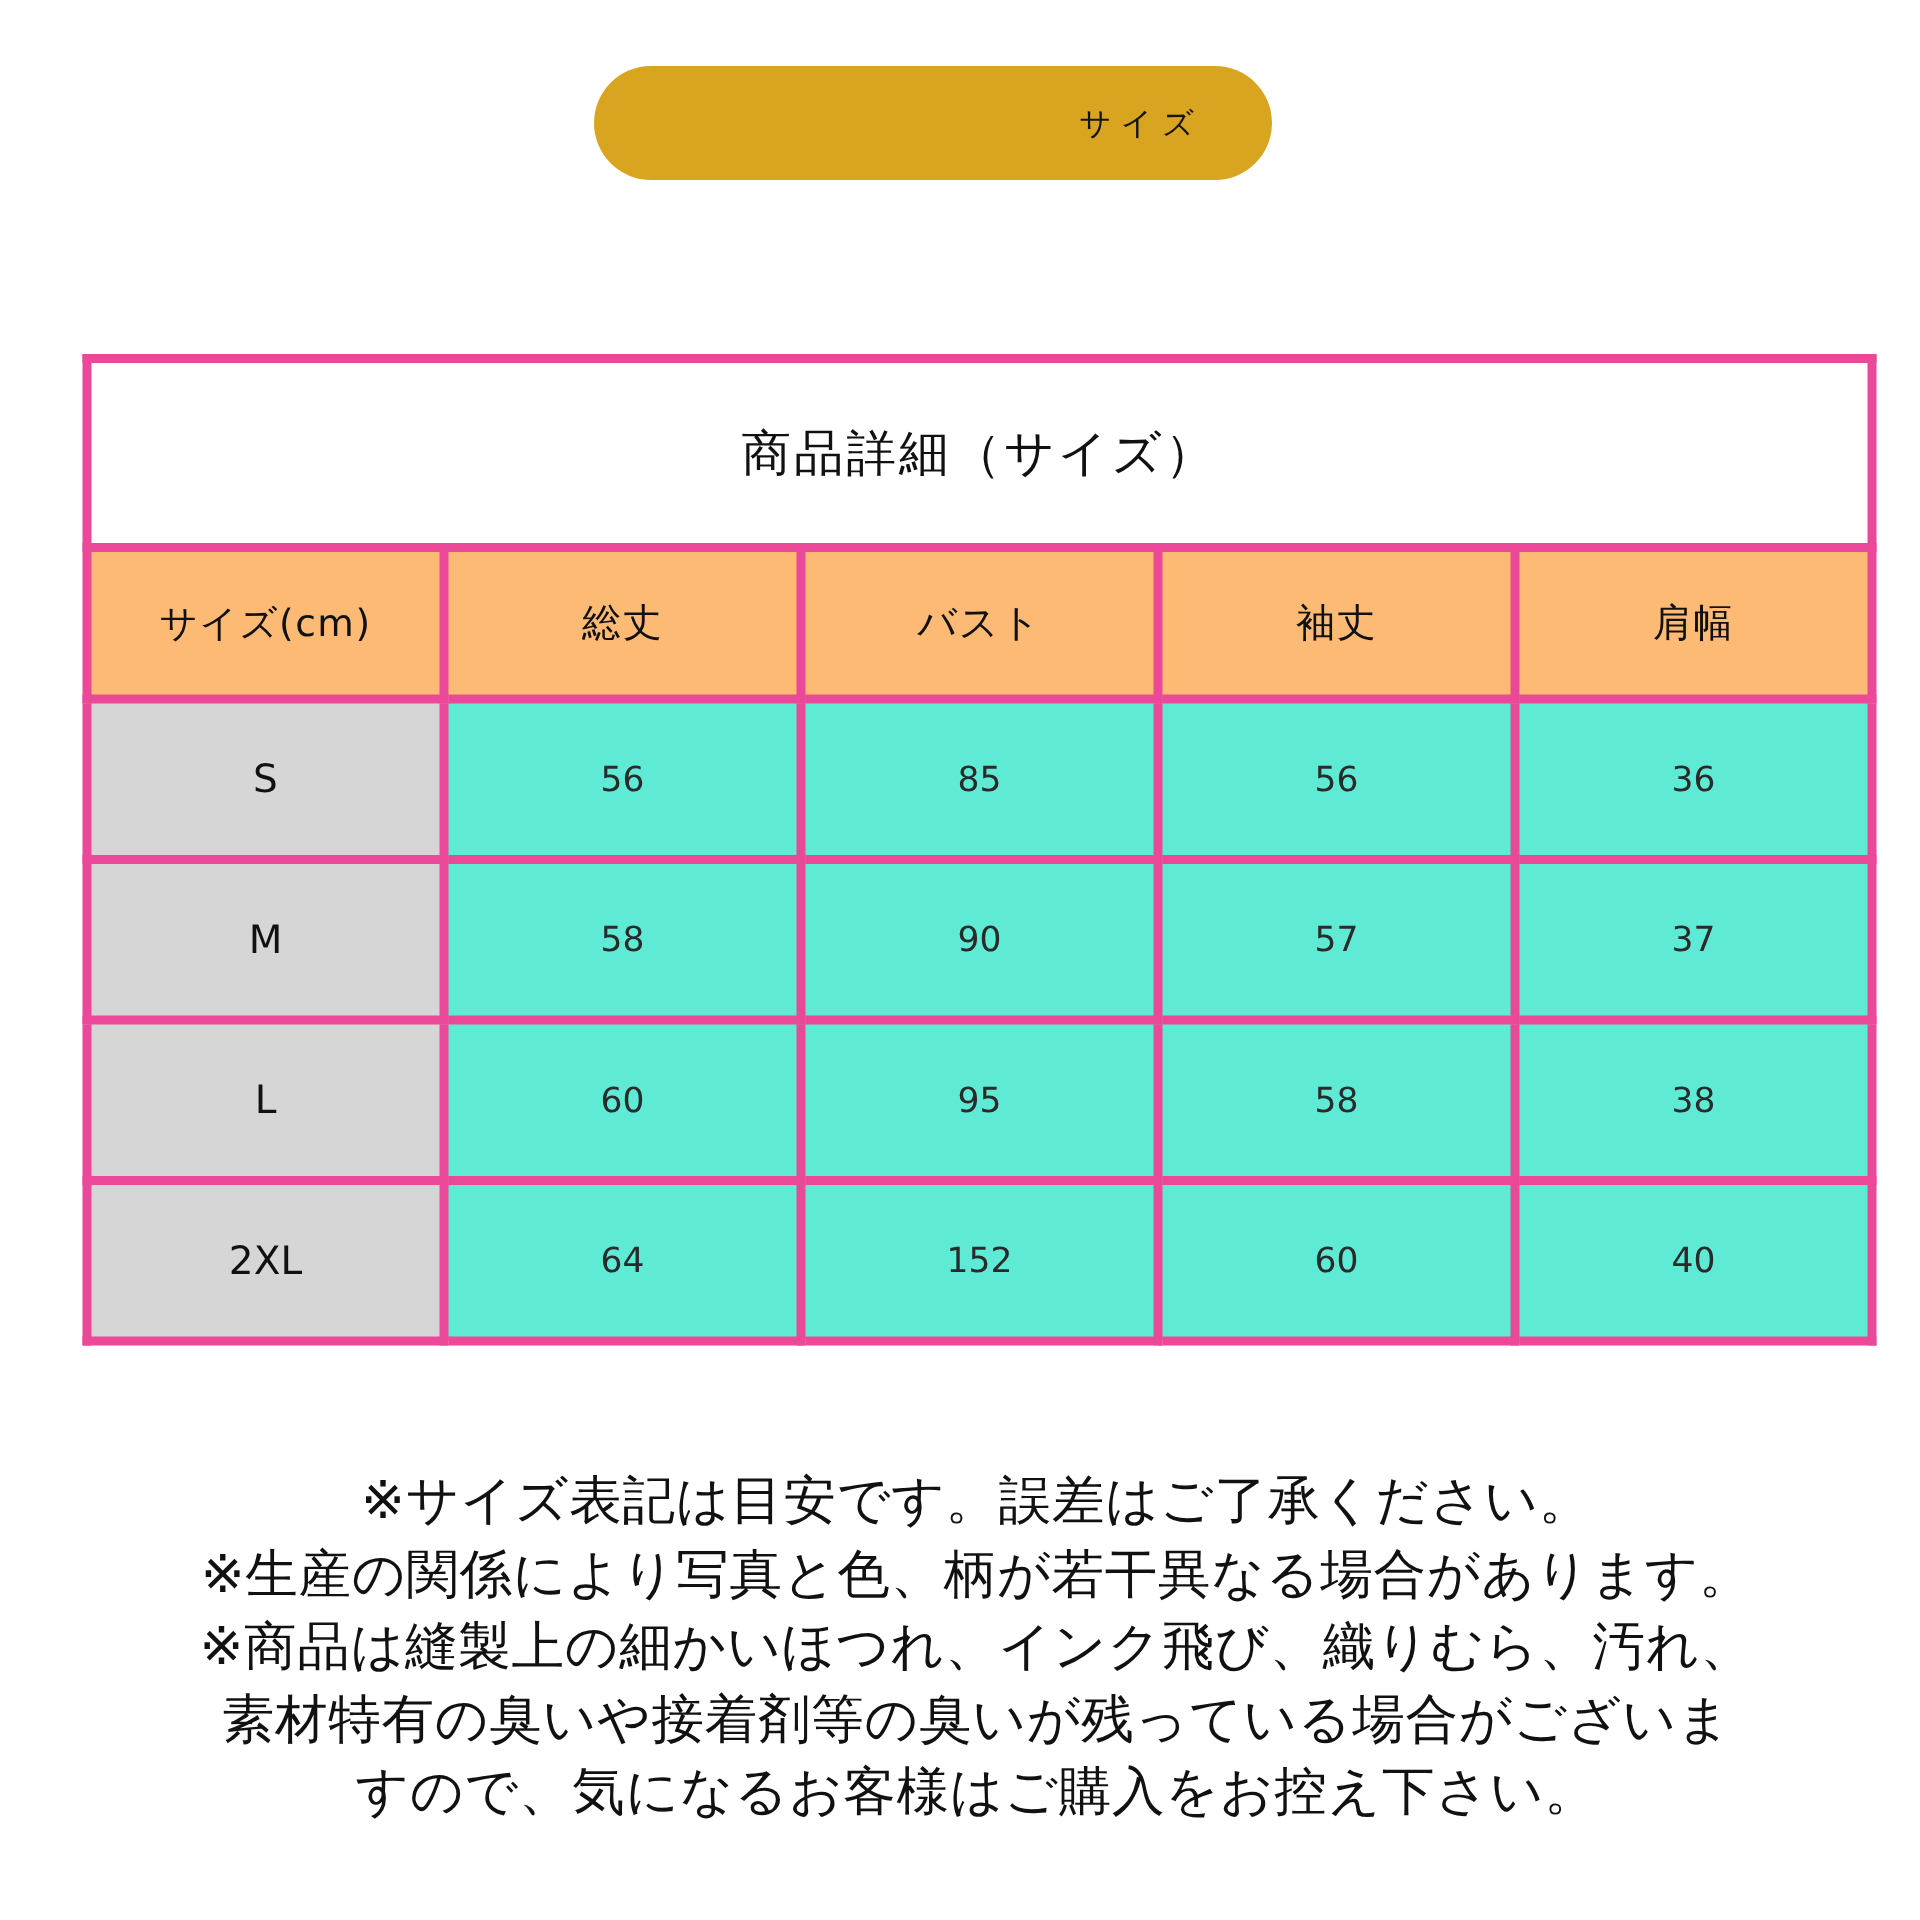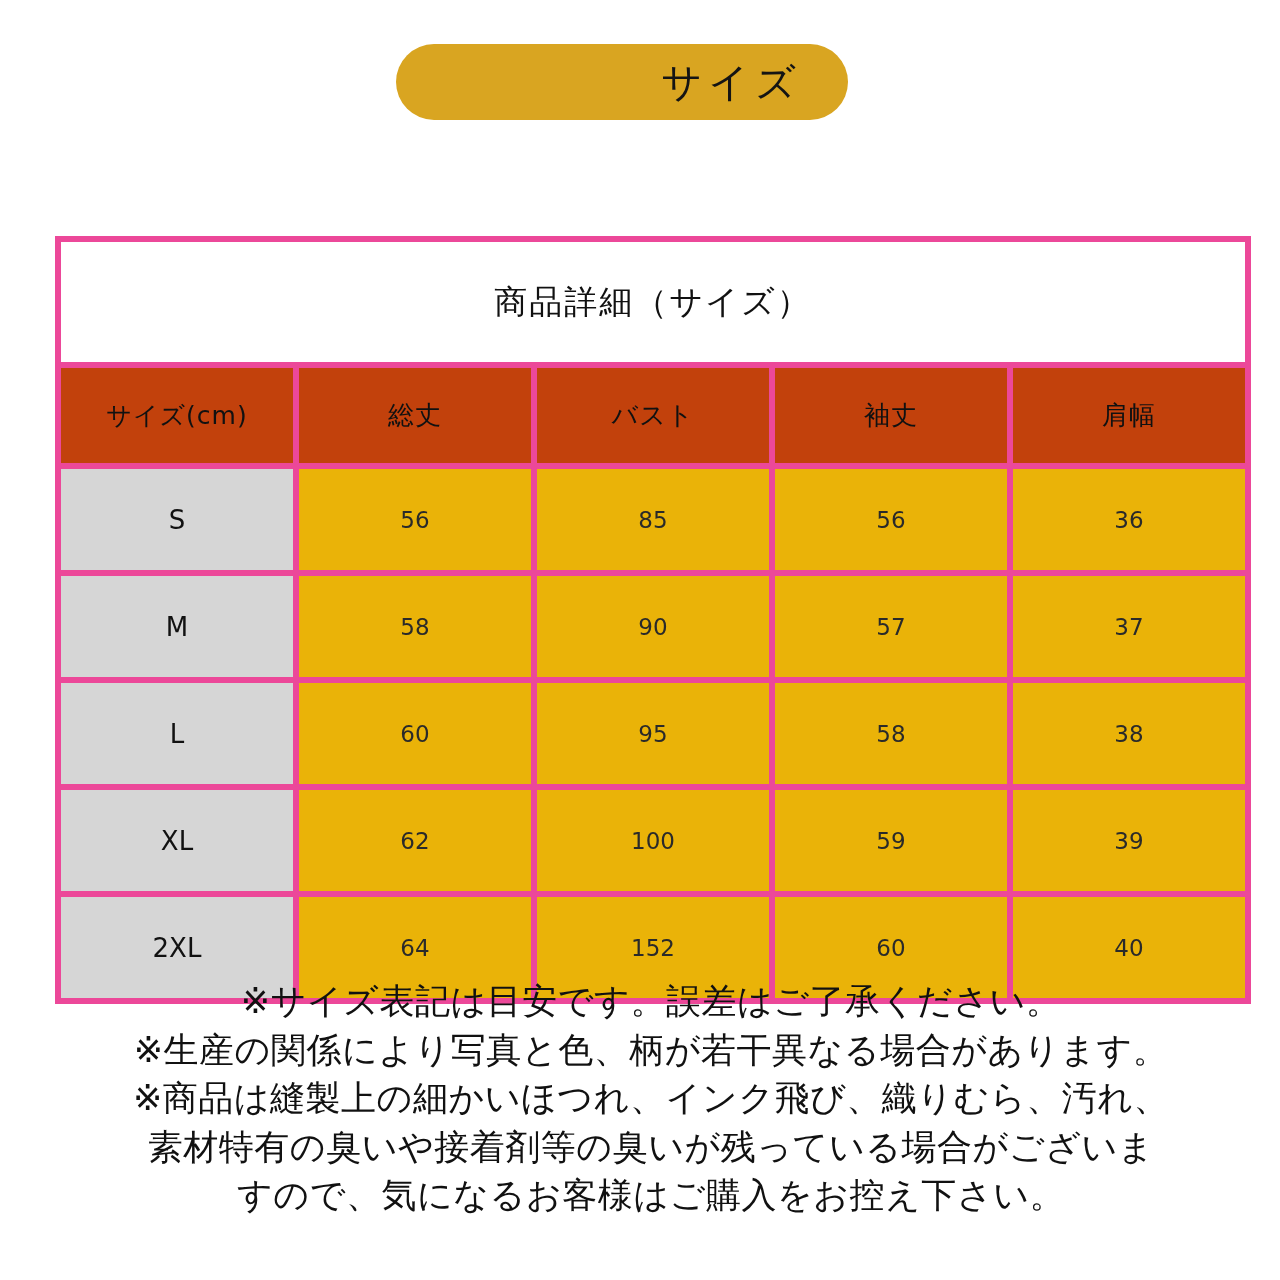--- a/index.html
+++ b/index.html
@@ -29,21 +29,21 @@
     width: 452px;
     height: 76px;
     background: #d9a521;
     border-radius: 38px;
   }
   .banner-jp {
     position: absolute;
     right: 46px;
     top: 50%;
     transform: translateY(-50%);
-    font-size: 40px;
+    font-size: 21px;
     letter-spacing: 6px;
     color: #141414;
     font-family: "DejaVu Sans", sans-serif;
     white-space: nowrap;
   }
   .banner-script {
     position: absolute;
     left: 340px;
     top: 34px;
     font-family: "DejaVu Serif", serif;
@@ -76,36 +76,36 @@
   }
   .tbl-title {
     height: 118px;
     font-size: 33px;
     letter-spacing: 2px;
     background: #ffffff;
     color: #111111;
   }
   .hdr-cell {
     height: 93px;
-    background: #c2410c;
+    background: #fdba74;
     font-size: 26px;
     color: #111111;
     letter-spacing: 1px;
   }
   .hdr-cell.first {
     font-size: 25px;
   }
   .row-label {
     height: 99px;
     background: #d6d6d6;
     font-size: 26px;
     color: #111111;
   }
   .row-val {
-    background: #eab308;
+    background: #5eead4;
     font-size: 23px;
     color: #2a2a2a;
   }
 
   
   .notes {
     position: absolute;
     left: 36px;
     top: 978px;
     width: 1230px;
@@ -158,27 +158,20 @@
           <td class="row-val">37</td>
         </tr>
         <tr>
           <td class="row-label">L</td>
           <td class="row-val">60</td>
           <td class="row-val">95</td>
           <td class="row-val">58</td>
           <td class="row-val">38</td>
         </tr>
         <tr>
-          <td class="row-label">XL</td>
-          <td class="row-val">62</td>
-          <td class="row-val">100</td>
-          <td class="row-val">59</td>
-          <td class="row-val">39</td>
-        </tr>
-        <tr>
           <td class="row-label">2XL</td>
           <td class="row-val">64</td>
           <td class="row-val">152</td>
           <td class="row-val">60</td>
           <td class="row-val">40</td>
         </tr>
       </tbody>
     </table>
   </div>
 

